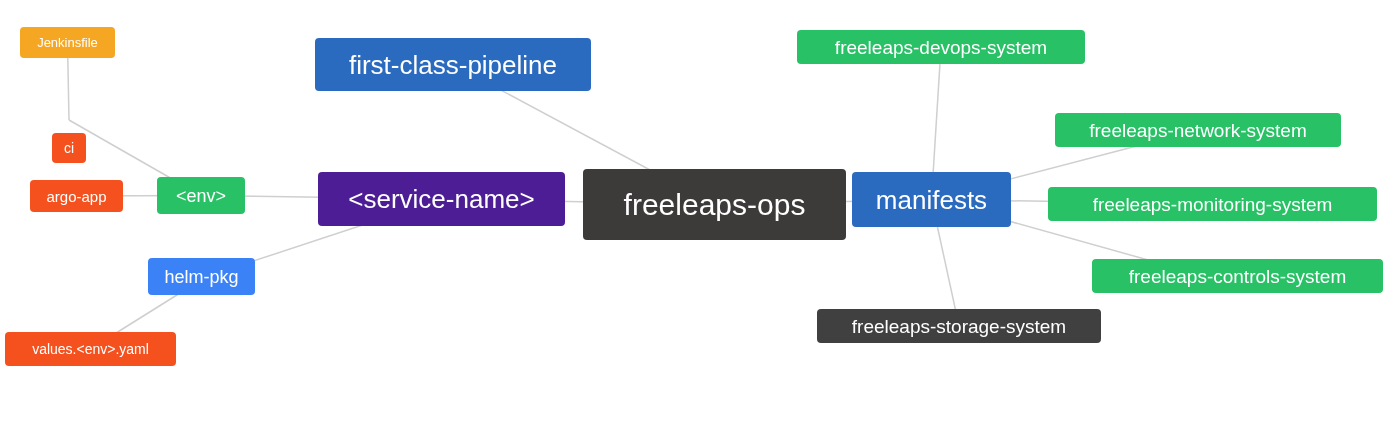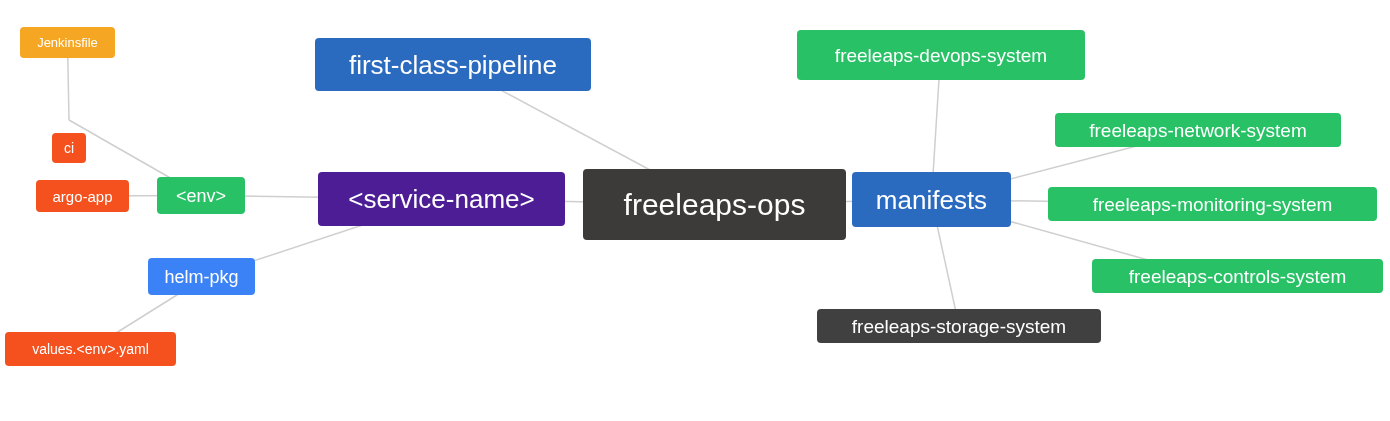--- a/index.html
+++ b/index.html
@@ -53,27 +53,27 @@
       <line x1="714.5" y1="204.5" x2="931.5" y2="199.5" stroke="#cfcfcf" stroke-width="1.5"></line>
       <line x1="931.5" y1="199.5" x2="941" y2="47" stroke="#cfcfcf" stroke-width="1.5"></line>
       <line x1="931.5" y1="199.5" x2="1198" y2="130" stroke="#cfcfcf" stroke-width="1.5"></line>
       <line x1="931.5" y1="199.5" x2="1212.5" y2="204" stroke="#cfcfcf" stroke-width="1.5"></line>
       <line x1="931.5" y1="199.5" x2="1205.5" y2="276" stroke="#cfcfcf" stroke-width="1.5"></line>
       <line x1="931.5" y1="199.5" x2="959" y2="326" stroke="#cfcfcf" stroke-width="1.5"></line>
     </svg>
 
   <div class="node" style="left: 20px; top: 27px; width: 95px; height: 31px; font-size: 13px; background: rgb(245, 166, 35);">Jenkinsfile</div>
   <div class="node" style="left: 52px; top: 105px; width: 34px; height: 30px; font-size: 14px; background: rgb(244, 81, 30); margin-top: 28px;">ci</div>
-  <div class="node" style="left: 30px; top: 180px; width: 93px; height: 32px; font-size: 15px; background: rgb(244, 81, 30); margin-left: 6px;">argo-app</div>
+  <div class="node" style="left: 30px; top: 180px; width: 93px; height: 32px; font-size: 15px; background: rgb(244, 81, 30);">argo-app</div>
   <div class="node" style="left: 157px; top: 177px; width: 88px; height: 37px; font-size: 18px; background: rgb(40, 193, 102);">&lt;env&gt;</div>
   <div class="node" style="left: 148px; top: 258px; width: 107px; height: 37px; font-size: 18px; background: #3b82f6;">helm-pkg</div>
   <div class="node" style="left: 5px; top: 332px; width: 171px; height: 34px; font-size: 14px; background: rgb(244, 81, 30);">values.&lt;env&gt;.yaml</div>
   <div class="node" style="left: 315px; top: 38px; width: 276px; height: 53px; font-size: 26px; background: rgb(42, 106, 191); text-align: right;">first-class-pipeline</div>
   <div class="node" style="left: 318px; top: 172px; width: 247px; height: 54px; font-size: 26px; background: #4c1d95;">&lt;service-name&gt;</div>
   <div class="node" style="left: 583px; top: 169px; width: 263px; height: 71px; font-size: 30px; background: rgb(61, 58, 58);">freeleaps-ops</div>
   <div class="node" style="left: 852px; top: 172px; width: 159px; height: 55px; font-size: 26px; background: rgb(42, 106, 191);">manifests</div>
-  <div class="node" style="left: 797px; top: 30px; width: 288px; height: 50px; font-size: 19px; background: rgb(40, 193, 102);">freeleaps-devops-system</div>
+  <div class="node" style="left: 797px; top: 30px; width: 288px; height: 34px; font-size: 19px; background: rgb(40, 193, 102);">freeleaps-devops-system</div>
   <div class="node" style="left: 1055px; top: 113px; width: 286px; height: 34px; font-size: 19px; background: rgb(40, 193, 102);">freeleaps-network-system</div>
   <div class="node" style="left: 1048px; top: 187px; width: 329px; height: 34px; font-size: 19px; background: rgb(40, 193, 102);">freeleaps-monitoring-system</div>
   <div class="node" style="left: 1060px; top: 259px; width: 291px; height: 34px; font-size: 19px; background: rgb(40, 193, 102); margin-left: 32px;">freeleaps-controls-system</div>
   <div class="node" style="left: 817px; top: 309px; width: 284px; height: 34px; font-size: 19px; background: #404040;">freeleaps-storage-system</div>
 
 </div>
 
 </body></html>

